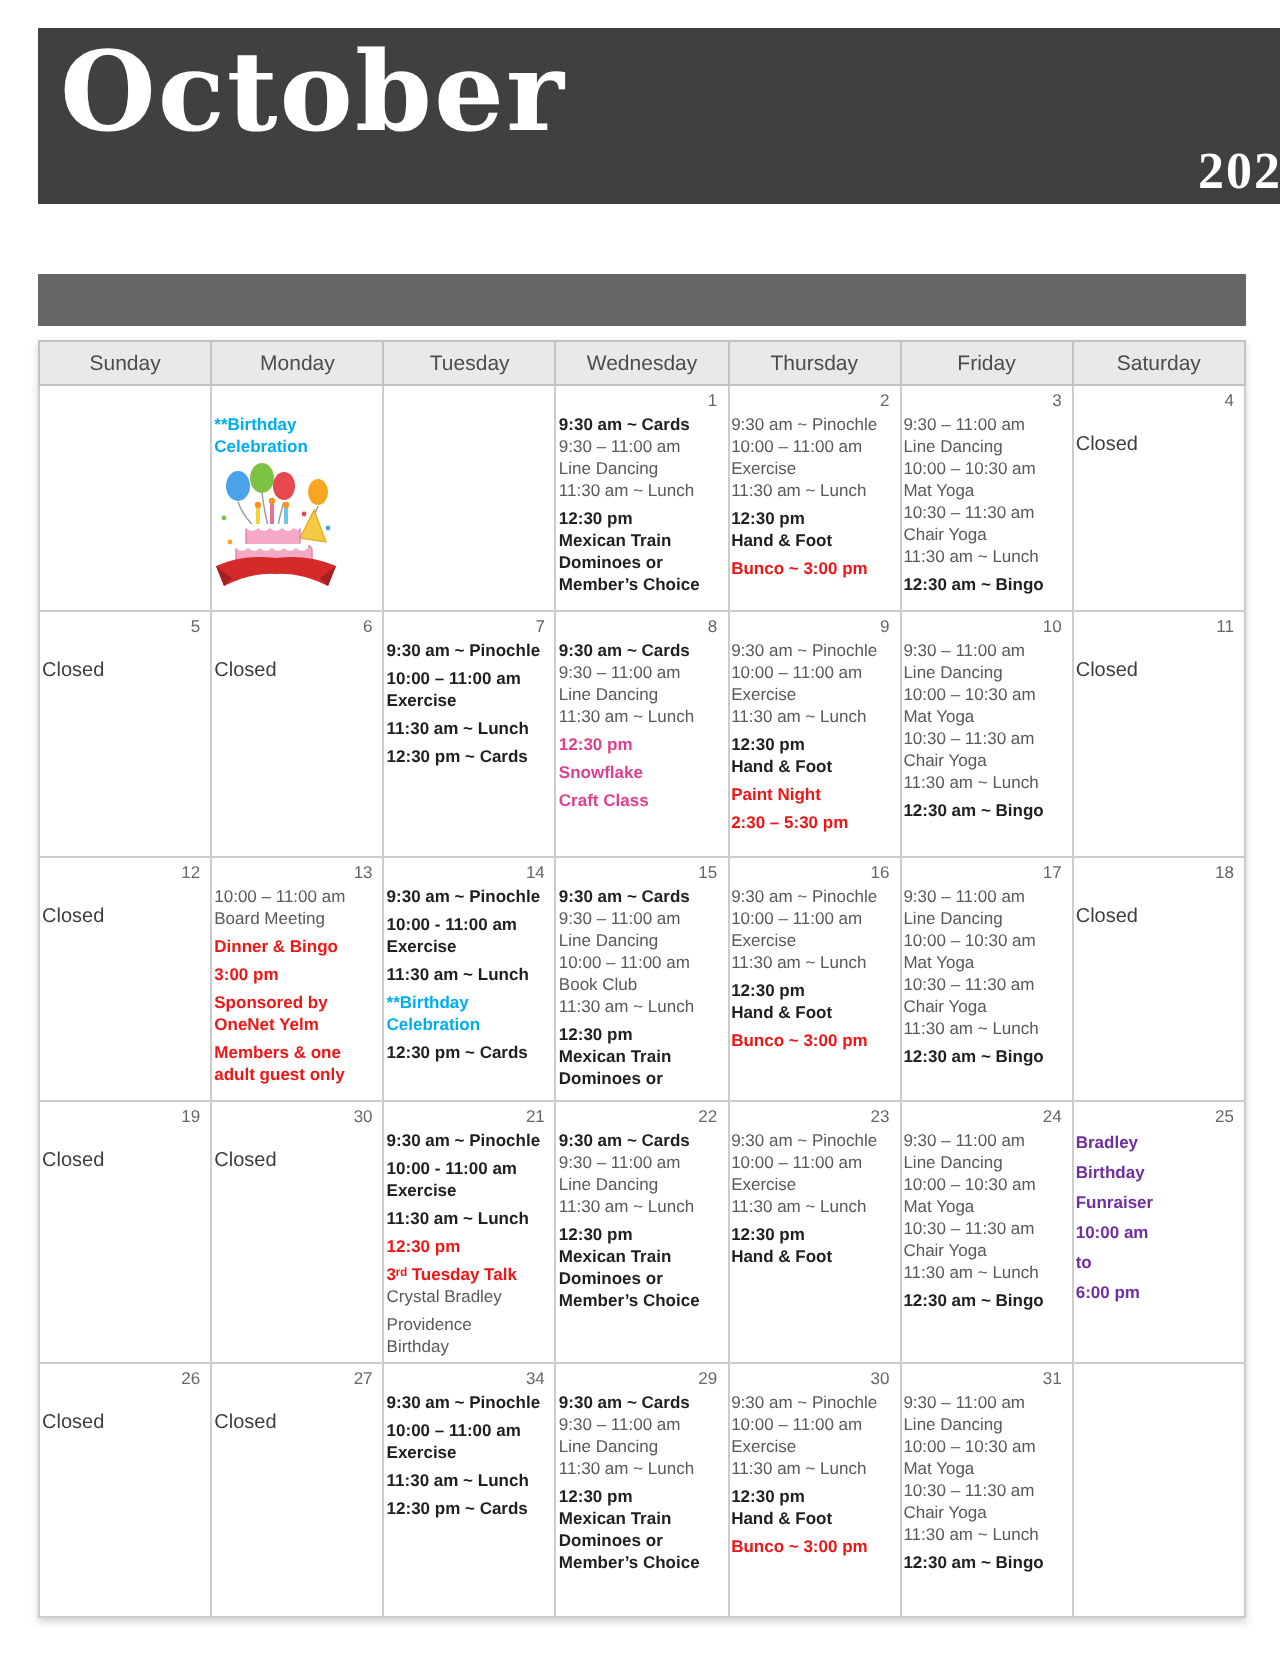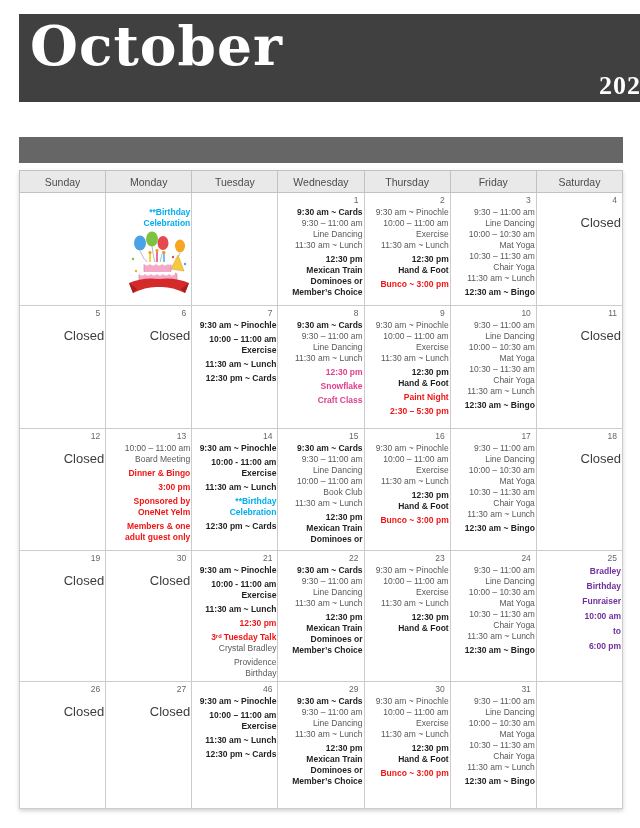--- a/index.html
+++ b/index.html
@@ -45,31 +45,31 @@
   tr.week-0 td{height:112px;}
   tr.week-1 td{height:122px;}
   tr.week-2 td{height:121px;}
   tr.week-3 td{height:130px;}
   tr.week-4 td{height:126px;}
   .date-num{
     position:absolute;top:2px;right:5px;
     font-size:8.5px;color:#666666;
   }
   .cell-content{
-    margin-top:14px;text-align:right;
+    margin-top:14px;text-align:left;
     font-size:8.5px;line-height:11px;
   }
   .ln{padding:0 1px;}
   .ln.g{color:#595959;}
   .ln.b{color:#1f1f1f;font-weight:700;}
   .ln.r{color:#f01616;font-weight:700;}
   .ln.c{color:#00aeef;font-weight:700;}
   .ln.p{color:#e0418e;font-weight:700;}
   .ln.v{color:#7030a0;font-weight:700;line-height:12px;}
-  .ln.cl{color:#3d3d3d;font-size:13px;margin-top:24px;}
+  .ln.cl{color:#3d3d3d;font-size:10px;margin-top:24px;}
   .gap1{margin-top:3px;}
   .gap2{margin-top:14px;}
   .cake-wrap{margin-top:2px;}
 </style>
 </head>
 <body>
 
 <div class="month-banner">
   <div class="month-title">October</div>
   <div class="year-label">2025</div>
@@ -414,21 +414,21 @@
             <div class="ln cl">Closed</div>
           </div>
         </td>
         <td>
           <div class="date-num">27</div>
           <div class="cell-content">
             <div class="ln cl gap2">Closed</div>
           </div>
         </td>
         <td>
-          <div class="date-num">46</div>
+          <div class="date-num">34</div>
           <div class="cell-content">
             <div class="ln b">9:30 am ~ Pinochle</div>
             <div class="ln b gap1">10:00 – 11:00 am</div>
             <div class="ln b">Exercise</div>
             <div class="ln b gap1">11:30 am ~ Lunch</div>
             <div class="ln b gap1">12:30 pm ~ Cards</div>
           </div>
         </td>
         <td>
           <div class="date-num">29</div>

